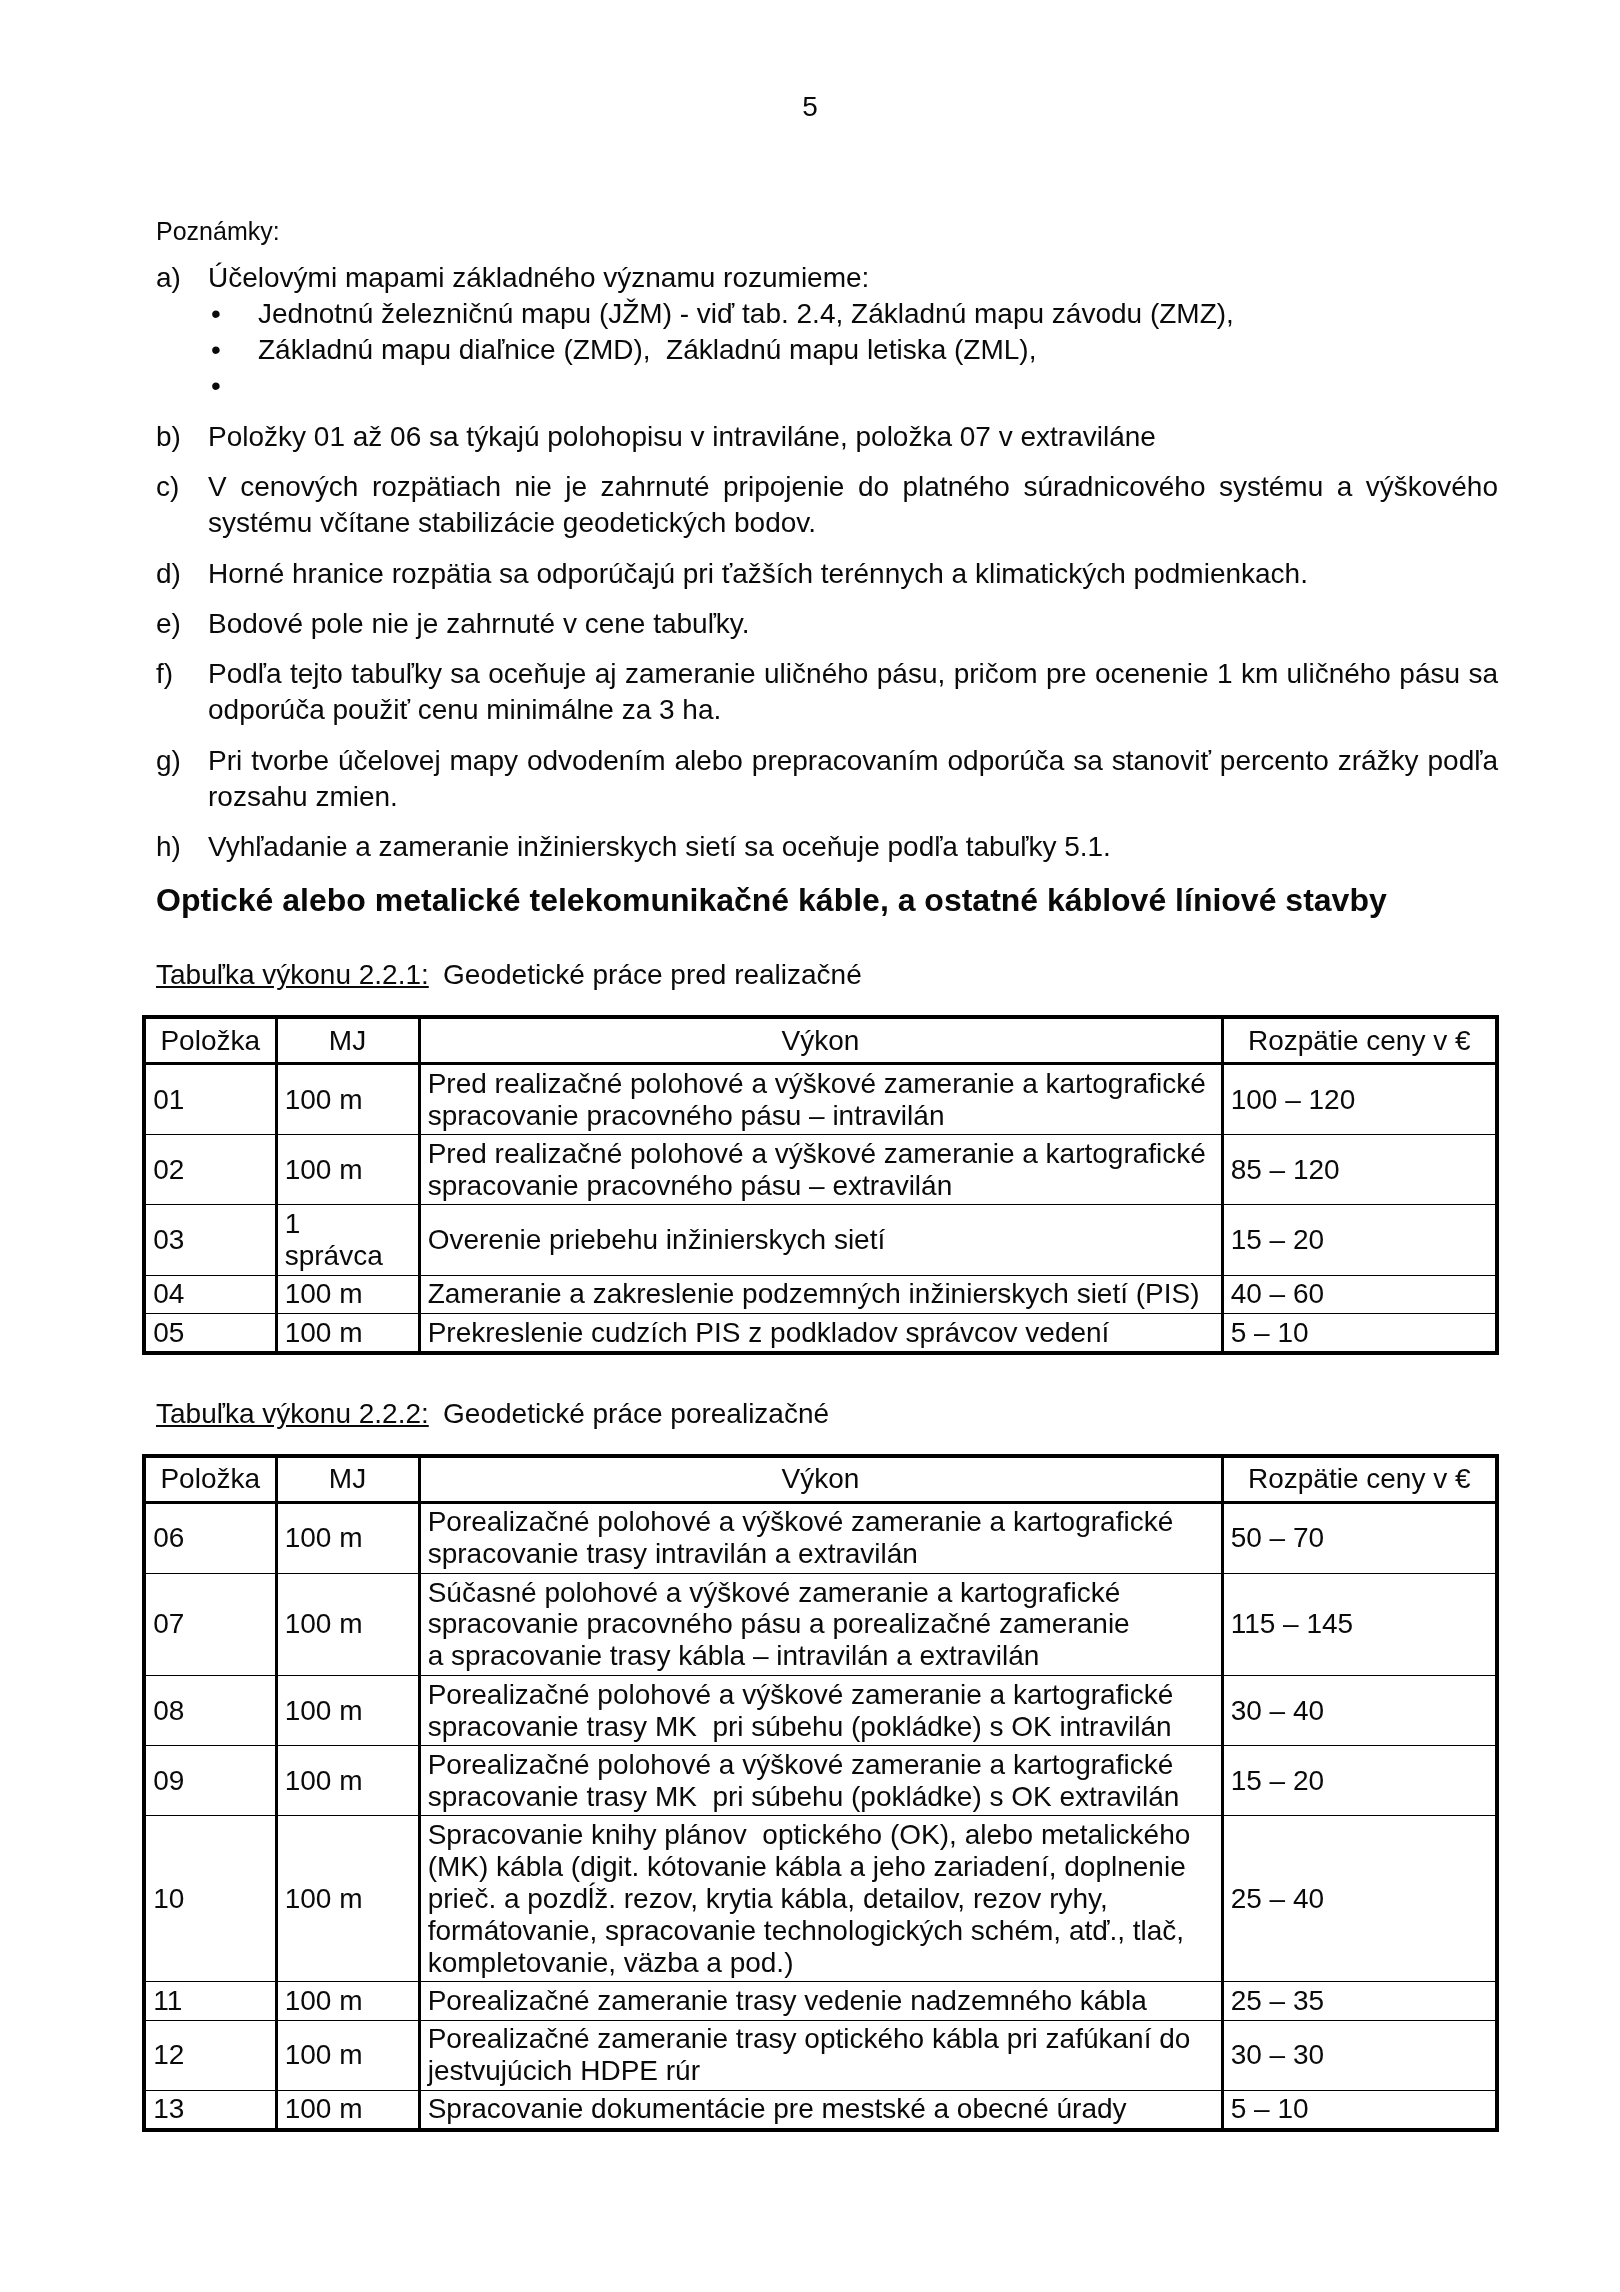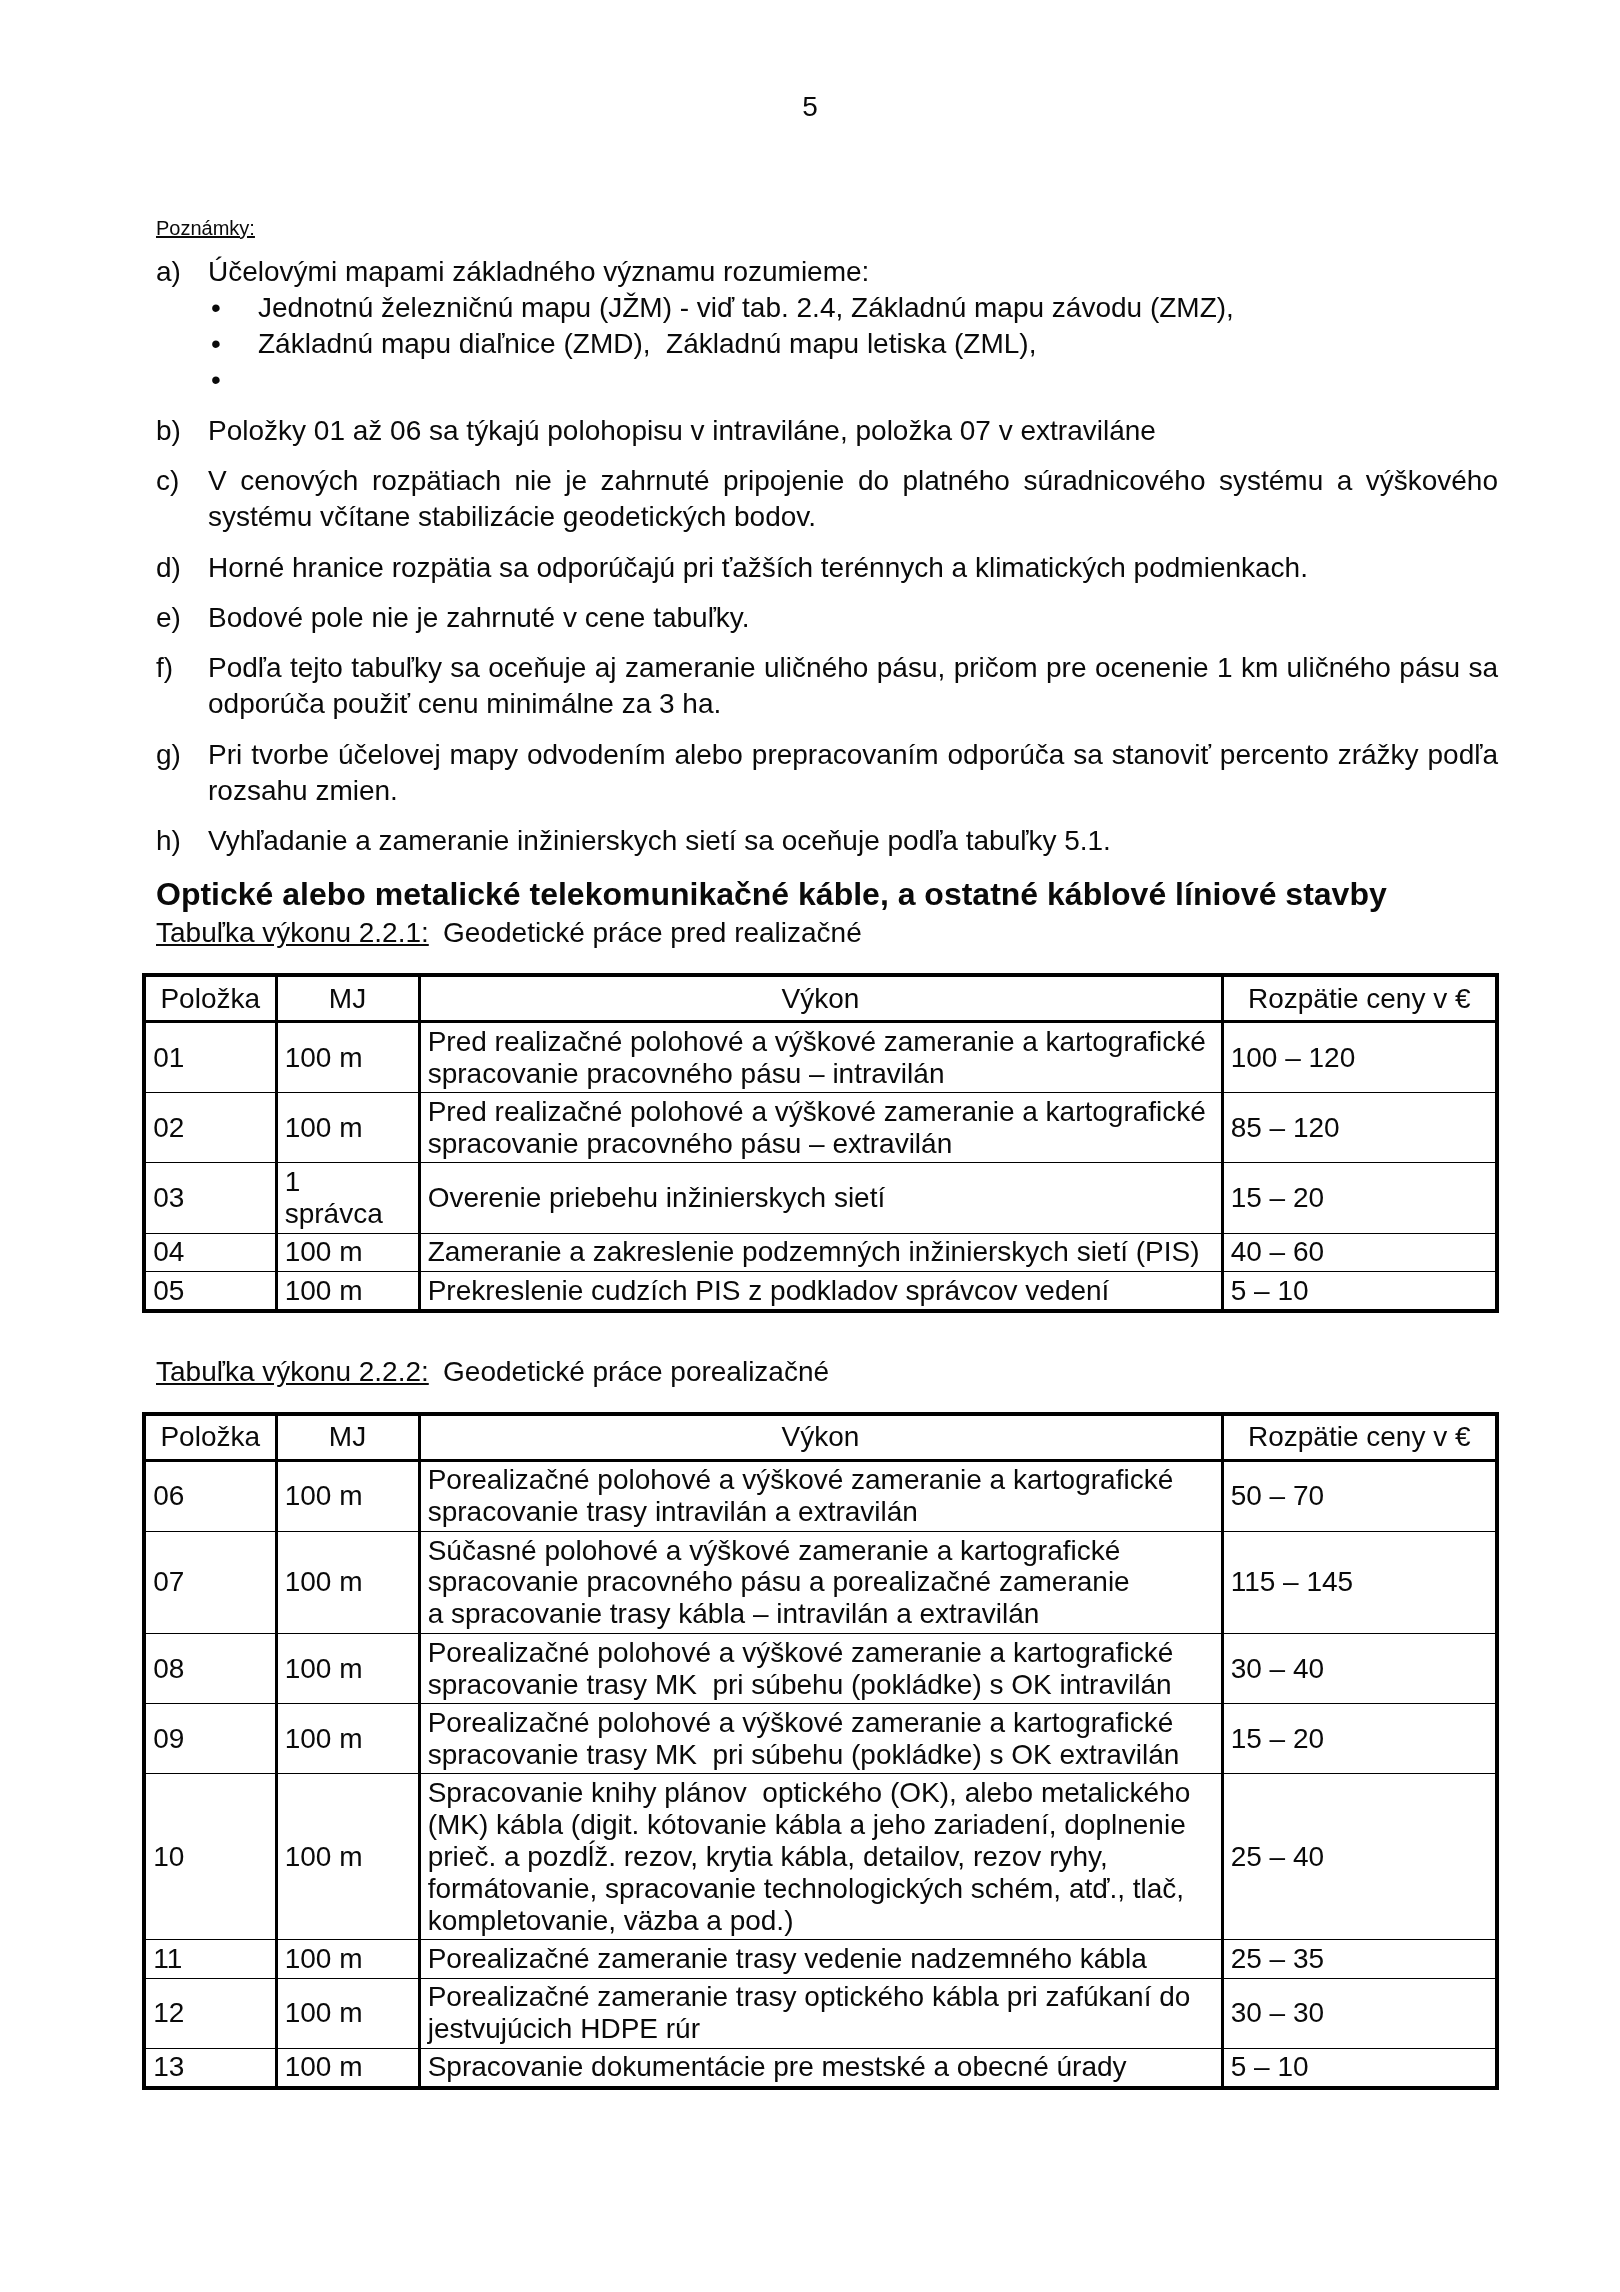--- a/index.html
+++ b/index.html
@@ -4,34 +4,34 @@
 <style>
   html,body { margin:0; padding:0; background:#ffffff; }
   .page {
     width:1620px; height:2293px; background:#ffffff; color:#0a0a0a;
     font-family:"Liberation Sans", sans-serif; box-sizing:border-box;
     padding-top:90px; overflow:hidden; position:relative;
   }
   .page-number { text-align:center; font-size:28px; line-height:1.2; }
   .content { margin-left:156px; width:1342px; }
 
-  .notes-title { margin-top:93px; font-size:20px;text-decoration:underline; }
+  .notes-title { margin-top:93px; font-size:25px; }
 
   .note { display:flex; margin-top:14.3px; font-size:28px; line-height:1.29; }
   .nlabel { flex:0 0 52px; }
   .ntext  { flex:1; text-align:justify; }
 
   .bullets { margin:0; padding:0 0 0 55px; list-style:none; }
   .bullet  { display:flex; font-size:28px; line-height:1.29; }
   .bmark   { flex:0 0 47px; }
   .btext   { white-space:pre-wrap; }
 
   .section-heading { margin-top:14.3px; font-size:32px; font-weight:bold; line-height:1.3; }
 
-  .tcaption { font-size:28px; line-height:1.3; }
+  .tcaption { margin-top:36px; font-size:28px; line-height:1.3; }
   .tcaption .clabel { text-decoration:underline; }
   .tcaption .ctext  { margin-left:14.3px; }
 
   table.vtab {
     border-collapse:collapse; table-layout:fixed;
     margin:21.5px 0 0 142px; width:1353px;
     font-size:28px; line-height:1.14;
     border:4.5px solid #000;
   }
   .vtab col.c1{ width:132px; } .vtab col.c2{ width:143px; }

